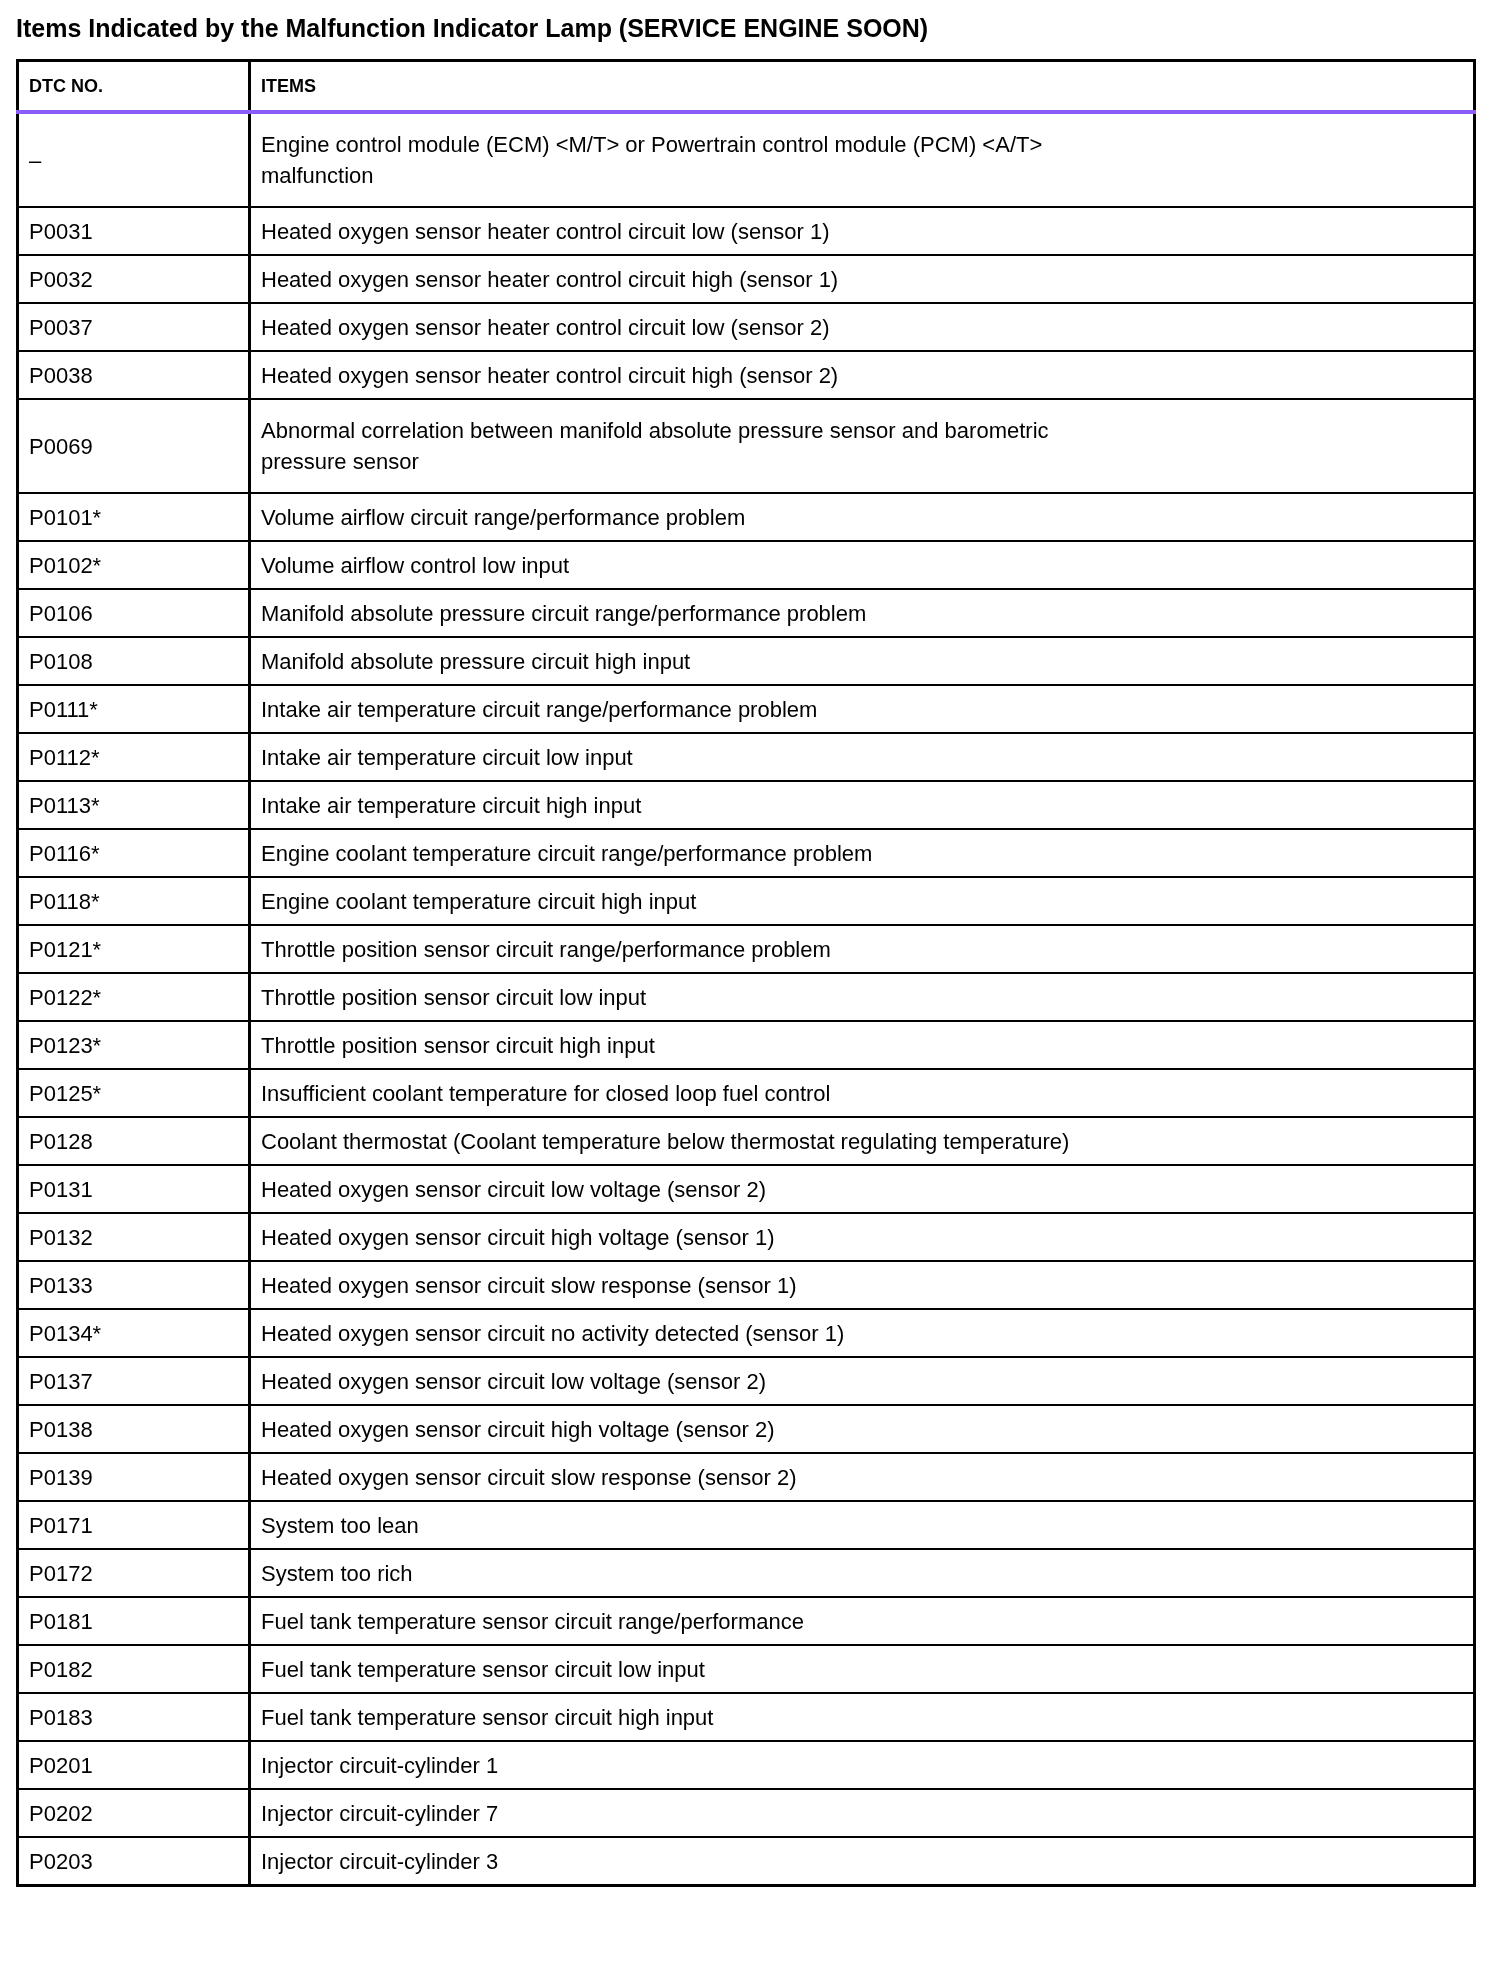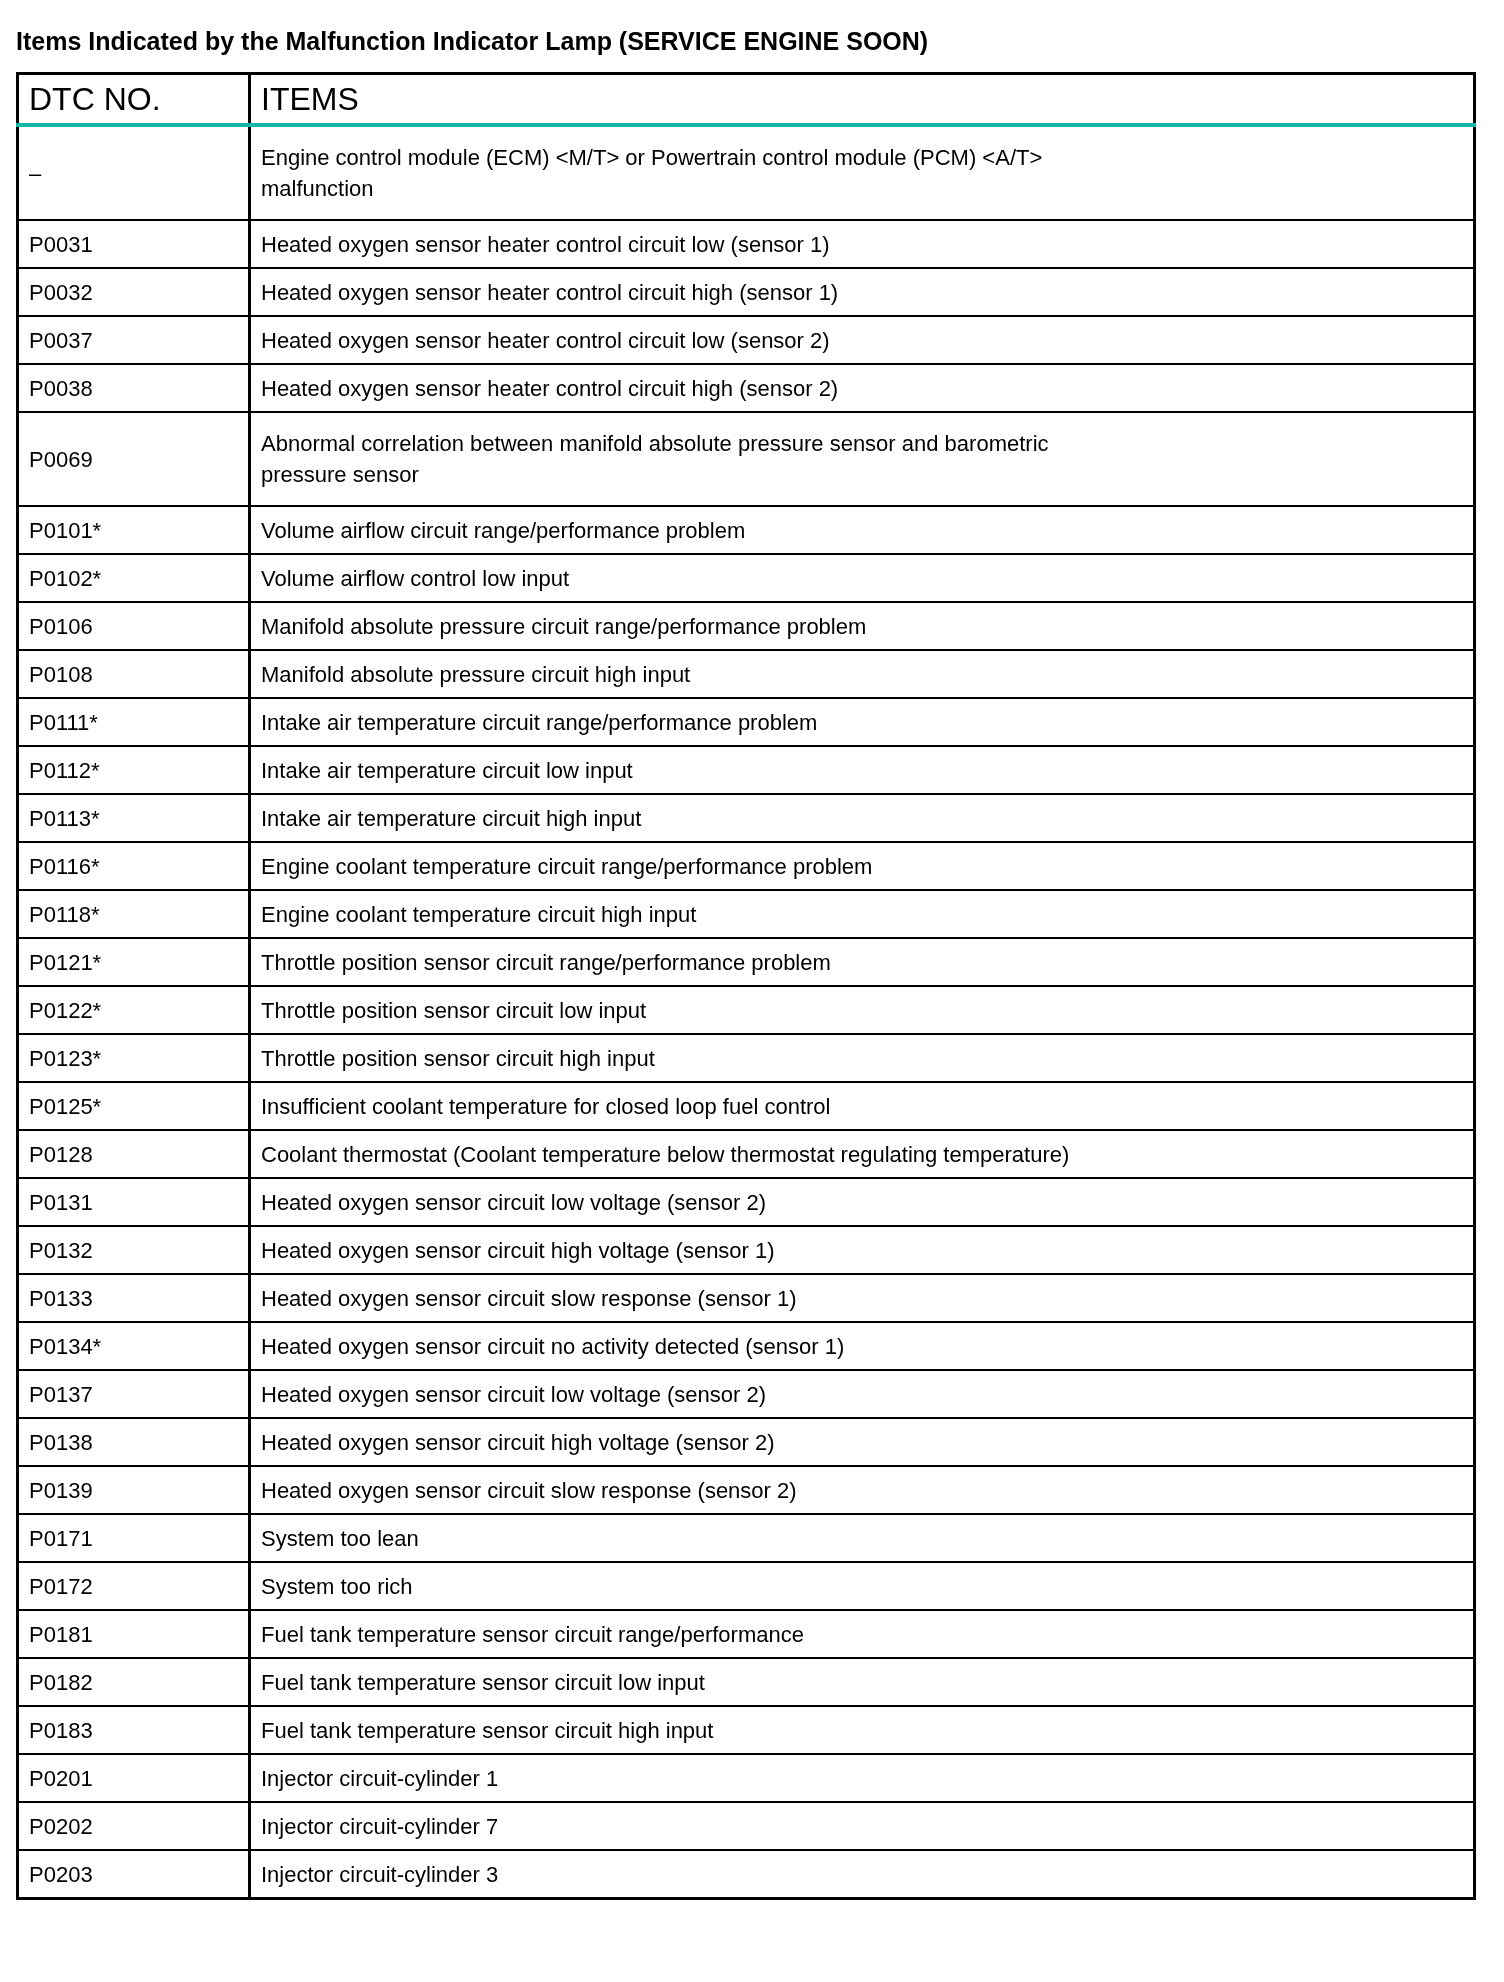--- a/index.html
+++ b/index.html
@@ -8,21 +8,21 @@
     background: #ffffff;
     color: #000000;
     font-family: "Liberation Sans", sans-serif;
   }
   .page {
     position: relative;
     width: 1504px;
     height: 1982px;
     background: #ffffff;
     box-sizing: border-box;
-    padding: 23px 0 0 16px;
+    padding: 10px 0 0 16px;
   }
   .title {
     font-size: 25px;
     font-weight: bold;
     margin: 4px 0 0 0;
     letter-spacing: 0px;
   }
   .dtc-table {
     margin-top: 16px;
     border-collapse: collapse;
@@ -33,24 +33,24 @@
   .dtc-table col.col-dtc  { width: 232px; }
   .dtc-table col.col-item { width: 1225px; }
   .dtc-table th, .dtc-table td {
     border: 2px solid #000000;
     padding: 2px 8px 2px 10px;
     vertical-align: middle;
     text-align: left;
     overflow: hidden;
   }
   .dtc-table thead th {
-    font-size: 32px;
-    font-weight: normal;
+    font-size: 18px;
+    font-weight: bold;
     height: 44px;
-    border-bottom: 4px solid #14b8a6;
+    border-bottom: 4px solid #8b5cf6;
   }
   .dtc-table td {
     font-size: 22px;
     line-height: 31px;
     height: 42px;
   }
   .dtc-table td.item-cell {
     white-space: pre-line;
     border-left: 3px solid #000000;
   }

